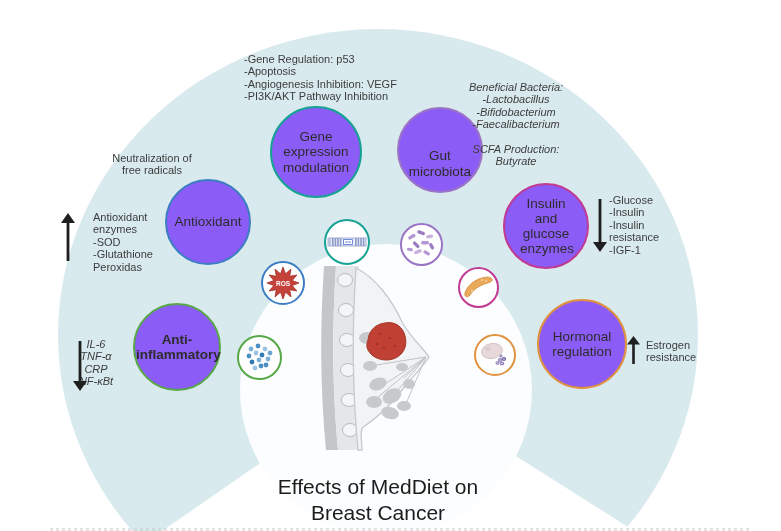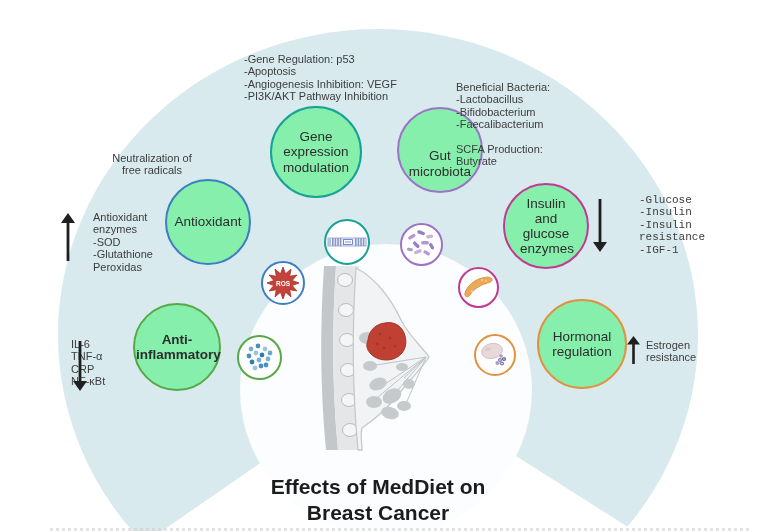--- a/index.html
+++ b/index.html
@@ -6,45 +6,45 @@
   body{
     width:781px;height:531px;position:relative;overflow:hidden;
     background:#ffffff;
     font-family:"Liberation Sans","DejaVu Sans",sans-serif;
   }
   .abs{position:absolute;}
   
   #bg{position:absolute;left:0;top:0;}
   
   .node{
-    position:absolute;border-radius:50%;background:#86efac;
+    position:absolute;border-radius:50%;background:#8b5cf6;
     border:2.5px solid #999;display:flex;align-items:center;justify-content:center;
     box-sizing:border-box;
   }
   .node .lbl{
     text-align:center;font-size:13.5px;line-height:1.12;color:#2d2d2d;
     white-space:normal;
   }
   
   .icon-circle{
     position:absolute;border-radius:50%;background:#ffffff;
     border:2px solid #999;box-sizing:border-box;
     display:flex;align-items:center;justify-content:center;
   }
   
   .ann{
     position:absolute;font-size:11px;line-height:12.4px;color:#3c3c3c;
     white-space:pre-line;
   }
-  .ann.right{text-align:left;}
+  .ann.right{text-align:center;font-style:italic;}
   .ann.center{text-align:center;}
   .arrow{position:absolute;}
   .title{
     position:absolute;left:258px;top:474px;width:240px;
-    text-align:center;font-size:21px;font-weight:bold;color:#1c1c1c;
+    text-align:center;font-size:21px;font-weight:normal;color:#1c1c1c;
     line-height:25.5px;white-space:pre-line;
   }
   .bottom-caption{
     position:absolute;left:50px;top:528px;width:700px;height:3px;
     background:repeating-linear-gradient(90deg,#c8c8c8 0 3px,transparent 3px 6px);
     opacity:.5;
   }
 </style>
 </head>
 <body>
@@ -235,21 +235,21 @@
 NF-κBt</div>
 
 <div class="ann right" style="left:456px;top:81px;width:120px;">Beneficial Bacteria:
 -Lactobacillus
 -Bifidobacterium
 -Faecalibacterium</div>
 
 <div class="ann right" style="left:456px;top:143px;width:120px;">SCFA Production:
 Butyrate</div>
 
-<div class="ann" style="left:639px;top:194px;width:75px;font-family:Liberation Mono, monospace;">-Glucose
+<div class="ann" style="left:609px;top:194px;width:75px;">-Glucose
 -Insulin
 -Insulin
 resistance
 -IGF-1</div>
 
 <div class="ann" style="left:646px;top:339px;width:65px;">Estrogen
 resistance</div>
 
 <svg class="arrow" style="left:61px;top:213px;" width="14" height="48">
   <polygon points="7,0 0,10 14,10" fill="#1f1f1f"></polygon>

